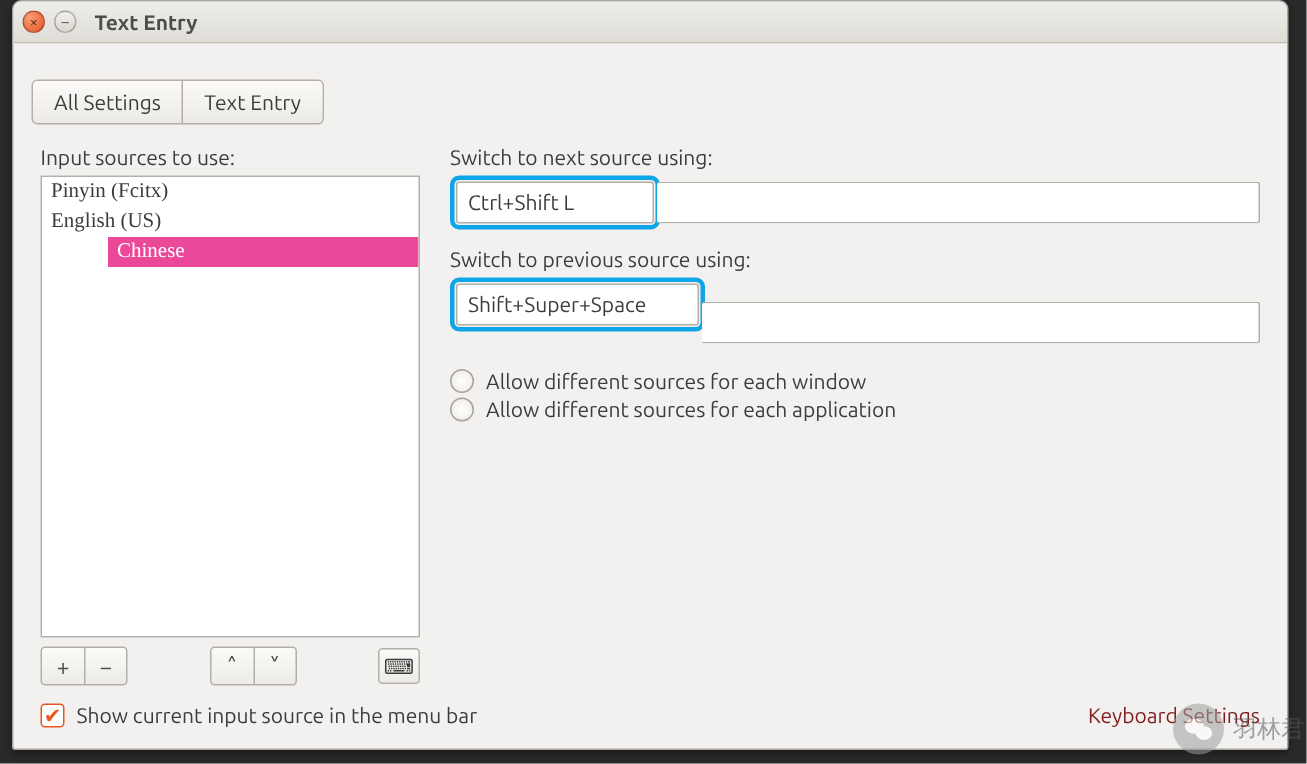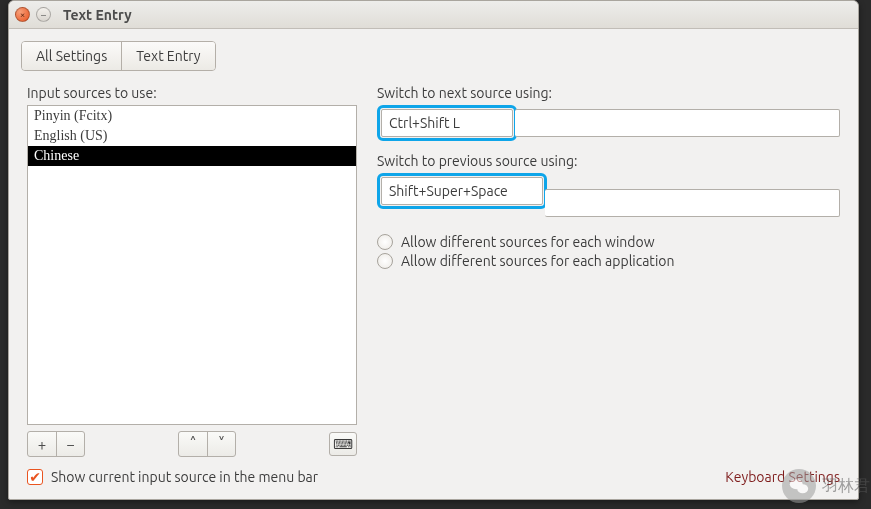--- a/index.html
+++ b/index.html
@@ -52,21 +52,21 @@
   }
   .tb-btn.close { background: radial-gradient(circle at 30% 30%, #f7a07a, #e95420); color:#5c2510;}
   .tb-btn.min   { background: linear-gradient(#f4f1ec, #d9d5cf); }
   .title-text {
     margin-left: 6px;
     font-weight: bold;
     color: #4c4c4c;
   }
   
   .breadcrumb-row {
-    padding: 12px 12px 6px 12px;
+    padding: 24px 12px 6px 12px;
   }
   .segmented {
     display: inline-flex;
     border-radius: 4px;
     overflow: hidden;
     border: 1px solid #b4afa8;
     background: linear-gradient(#fafaf8,#e9e6e1);
   }
   .segmented button {
     appearance: none;
@@ -85,38 +85,39 @@
     flex: 1;
     padding: 8px 18px 14px 18px;
     display: flex;
     flex-direction: column;
   }
   .two-col {
     display: flex;
     gap: 20px;
     flex: 1;
   }
-  .col-left { width: 330px; display:flex; flex-direction:column; }
+  .col-left { width: 253px; display:flex; flex-direction:column; }
   .col-right { flex: 1; display:flex; flex-direction:column; }
   .field-label { margin: 0 0 4px 0; }
   .listbox {
     flex: 1;
     border: 1px solid #b3afa9;
     background: #ffffff;
     overflow: auto;
   }
   .listbox .item {
     padding: 2px 6px;
     white-space: nowrap;
     cursor: default;
     font-family: Liberation Serif, serif;
   }
   .listbox .item.selected {
-    background: #000000;
+    background: #ec4899;
     color: #fff;
+    margin-left: 44px;
   }
   .undertool {
     display: flex;
     align-items: center;
     margin-top: 4px;
     height: 30px;
     gap: 8px;
   }
   .toolgroup {
     display: inline-flex;

